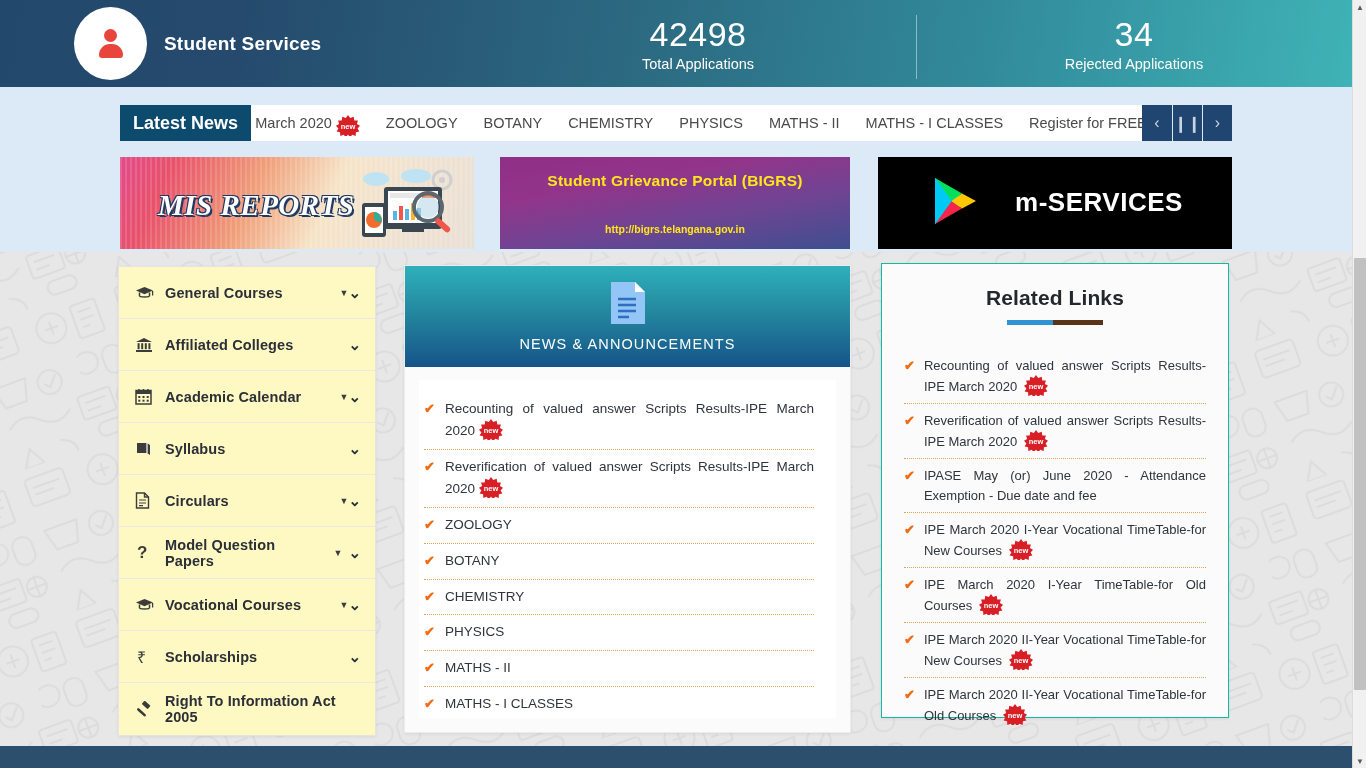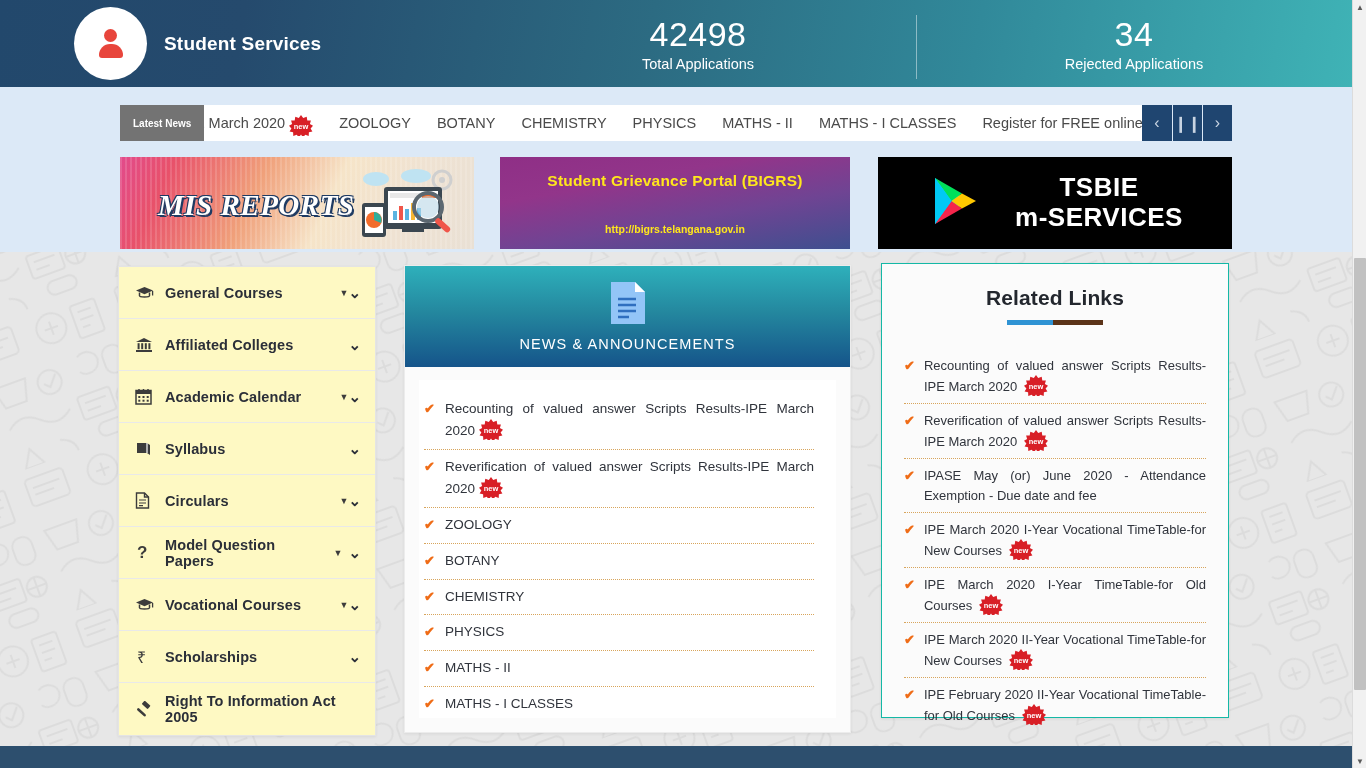--- a/index.html
+++ b/index.html
@@ -70,22 +70,22 @@
     z-index: 5;
   }
   #ticker {
     position: absolute; left: 120px; top: 18px;
     width: 1112px; height: 36px;
     background: #ffffff;
     display: flex; align-items: stretch;
     overflow: hidden;
   }
   #ticker-label {
-    background: #737373; color: #fff;
-    font-size: 10px; font-weight: bold;
+    background: #0c4a6e; color: #fff;
+    font-size: 18px; font-weight: bold;
     display: flex; align-items: center; justify-content: center;
     padding: 0 13px; flex: none;
   }
   #ticker-track {
     flex: 1; display: flex; align-items: center;
     overflow: hidden; white-space: nowrap;
     padding-left: 0px;
   }
   .ticker-item {
     color: #4a4a4a; font-size: 14.5px;
@@ -376,21 +376,20 @@
       <polygon points="8,6 40,29 30,15" fill="#00e676" opacity="0"></polygon>
       <path d="M8 6 L40 29 L8 52 Z" fill="none"></path>
       <path d="M8 6 L34 21 L8 6Z" fill="none"></path>
       <polygon points="8,6 34,21 40,29 8,52" fill="none"></polygon>
       <polygon points="8,6 35,21.5 24.5,29" fill="#00e05a"></polygon>
       <polygon points="8,52 35,36.5 24.5,29" fill="#f5254b"></polygon>
       <polygon points="35,21.5 49,29 35,36.5 24.5,29" fill="#ffc800"></polygon>
       <polygon points="8,6 24.5,29 8,52" fill="#00c9f5"></polygon>
     </svg>
     <div class="gp-text">
-      <div>TSBIE</div>
       <div>m-SERVICES</div>
     </div>
   </div>
 </div>
 
 <div id="main">
 
   <div id="side-menu">
 
     <div class="menu-row">
@@ -612,21 +611,21 @@
       <div class="rel-li">
         <span class="tick">✔</span>
         <span class="txt"><span>IPE March 2020 II-Year Vocational TimeTable-for New Courses</span><span class="newbadge" style="margin-left:6px"><svg width="26" height="22" viewBox="0 0 26 22">
                 <polygon points="13,1 15.2,4 18.7,2.8 19.3,6.4 22.9,6.6 21.9,10 25,11.8 22.6,14.4 24.4,17.5 20.9,18.3 20.7,21.9 17.3,20.7 15,23.4 13,20.5 11,23.4 8.7,20.7 5.3,21.9 5.1,18.3 1.6,17.5 3.4,14.4 1,11.8 4.1,10 3.1,6.6 6.7,6.4 7.3,2.8 10.8,4" fill="#d81f26"></polygon>
                 <text x="13" y="14.5" font-size="7.5" font-weight="bold" fill="#ffffff" text-anchor="middle" font-family="Liberation Sans, sans-serif">new</text>
               </svg></span></span>
       </div>
 
       <div class="rel-li">
         <span class="tick">✔</span>
-        <span class="txt"><span>IPE February 2020 II-Year Vocational TimeTable-for Old Courses</span><span class="newbadge" style="margin-left:6px"><svg width="26" height="22" viewBox="0 0 26 22">
+        <span class="txt"><span>IPE March 2020 II-Year Vocational TimeTable-for Old Courses</span><span class="newbadge" style="margin-left:6px"><svg width="26" height="22" viewBox="0 0 26 22">
                 <polygon points="13,1 15.2,4 18.7,2.8 19.3,6.4 22.9,6.6 21.9,10 25,11.8 22.6,14.4 24.4,17.5 20.9,18.3 20.7,21.9 17.3,20.7 15,23.4 13,20.5 11,23.4 8.7,20.7 5.3,21.9 5.1,18.3 1.6,17.5 3.4,14.4 1,11.8 4.1,10 3.1,6.6 6.7,6.4 7.3,2.8 10.8,4" fill="#d81f26"></polygon>
                 <text x="13" y="14.5" font-size="7.5" font-weight="bold" fill="#ffffff" text-anchor="middle" font-family="Liberation Sans, sans-serif">new</text>
               </svg></span></span>
       </div>
 
     </div>
   </div>
 </div>
 
 <div id="footer-strip"></div>

